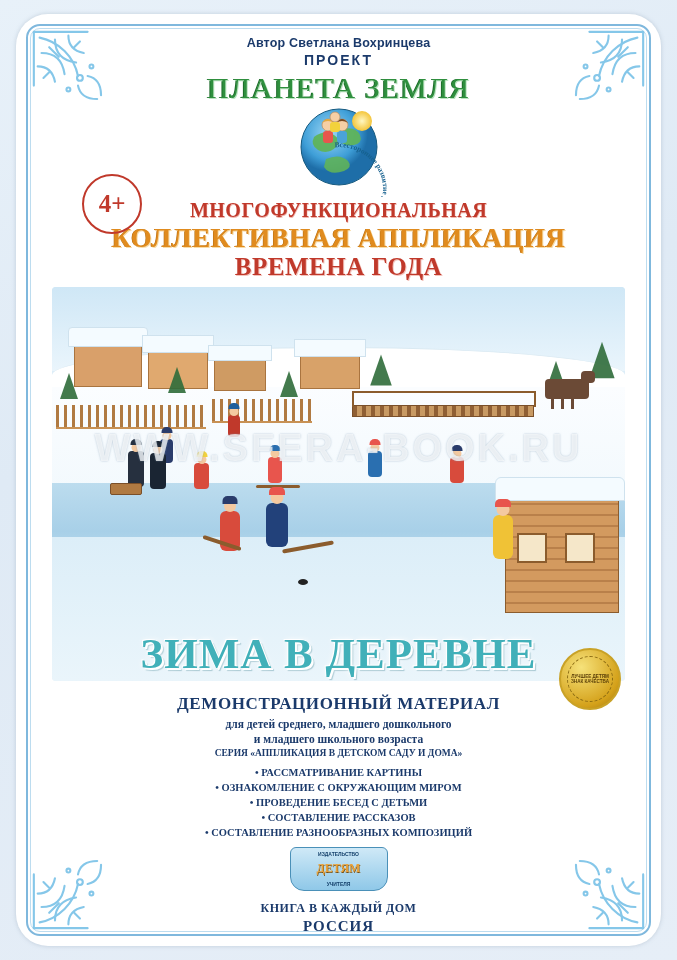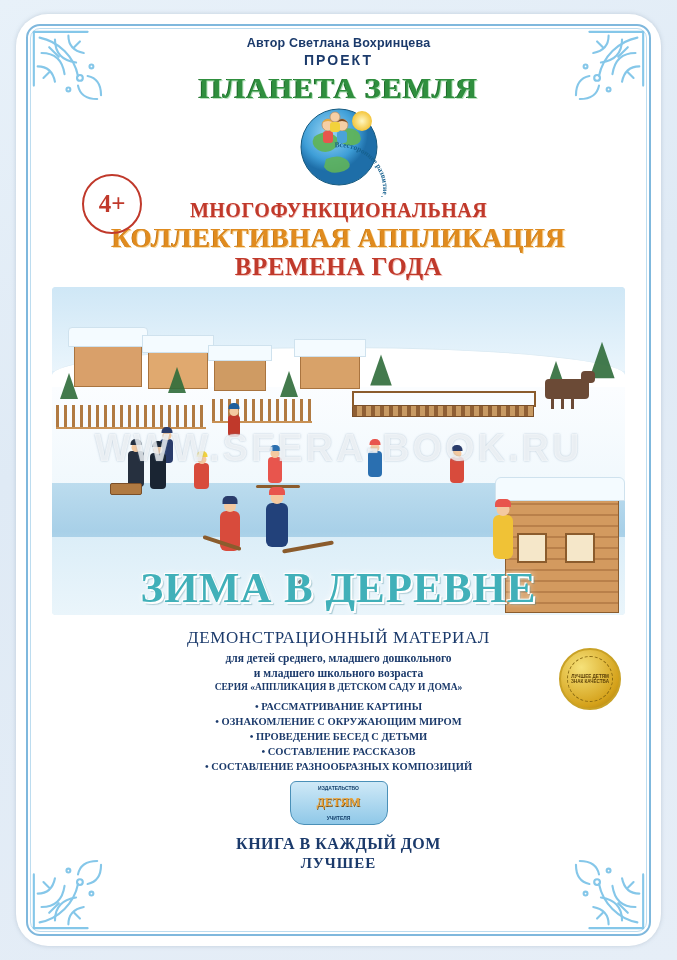--- a/index.html
+++ b/index.html
@@ -97,21 +97,21 @@
   .planet-block {
     position: relative;
     height: 128px;
     margin-top: 1px;
   }
   .planet-title {
     position: absolute;
     left: 0; right: 0; top: 2px;
     text-align: center;
     font-family: "Liberation Serif", serif;
-    font-weight: bold;
+    font-weight: normal;
     font-size: 30px;
     letter-spacing: 1px;
     color: #2f8f3e;
     text-shadow: 1px 1px 0 #b9e3bf, -1px 0 0 #1d6b2a;
     z-index: 3;
   }
   .globe-wrap {
     position: absolute;
     left: 50%;
     top: 24px;
@@ -171,21 +171,21 @@
     color: #c0392b;
     letter-spacing: .5px;
     margin-top: 1px;
     text-shadow: 1px 1px 0 #f3c4bd;
   }
 
   
   .illus {
     position: relative;
     margin-top: 6px;
-    height: 328px;
+    height: 394px;
     border-radius: 4px;
     overflow: hidden;
     background: linear-gradient(#cfe6f5 0%, #e9f4fb 40%, #f4fafd 100%);
   }
   .sky { position:absolute; left:0; right:0; top:0; height:84px;
     background: linear-gradient(#cfe7f6,#eaf5fc); }
   .hill { position:absolute; left:0; right:0; top:60px; height:60px;
     background:#ffffff; border-top:1px solid #d9e9f2;
     border-radius: 50% 50% 0 0 / 28px 28px 0 0; }
   .snowfield { position:absolute; left:0; right:0; top:100px; bottom:0;
@@ -253,21 +253,21 @@
     letter-spacing: 1px;
     margin-top: -52px;
     position: relative;
     z-index: 5;
     text-shadow: 2px 2px 0 #ffffff, -1px -1px 0 #ffffff, 0 0 6px #ffffff, 3px 3px 1px rgba(30,110,130,.35);
   }
 
   .t-demo {
     text-align: center;
     font-family: "Liberation Serif", serif;
-    font-weight: normal;
+    font-weight: bold;
     font-size: 17px;
     color: #1b3a6b;
     letter-spacing: .6px;
     margin-top: 16px;
   }
   .t-for {
     text-align: center;
     font-family: "Liberation Serif", serif;
     font-weight: bold;
     font-size: 11.5px;
@@ -340,21 +340,21 @@
     font-family:"Liberation Serif",serif; font-size:12px; color:#e8a33d;
     text-shadow: .5px .5px 0 #7a4f10;
   }
   .pub-logo .pl-bot {
     position:absolute; left:0; right:0; bottom:3px; text-align:center; font-size:5px; color:#14406b;
   }
   .t-book {
     text-align: center;
     font-family: "Liberation Serif", serif;
     font-weight: bold;
-    font-size: 16px;
+    font-size: 12px;
     color: #1b3a6b;
     letter-spacing: .5px;
     margin-top: 6px;
   }
   .t-russia {
     text-align: center;
     font-family: "Liberation Serif", serif;
     font-weight: bold;
     font-size: 15px;
     color: #1b3a6b;
@@ -612,17 +612,17 @@
 
       <div class="publisher">
         <div class="pub-logo">
           <span class="pl-top">ИЗДАТЕЛЬСТВО</span>
           <span class="pl-mid">ДЕТЯМ</span>
           <span class="pl-bot">УЧИТЕЛЯ</span>
         </div>
       </div>
 
       <div class="t-book">КНИГА В КАЖДЫЙ ДОМ</div>
-      <div class="t-russia">ЛУЧШЕЕ</div>
+      <div class="t-russia">РОССИЯ</div>
 
     </div>
   </div>
 </div>
 
 </body></html>

